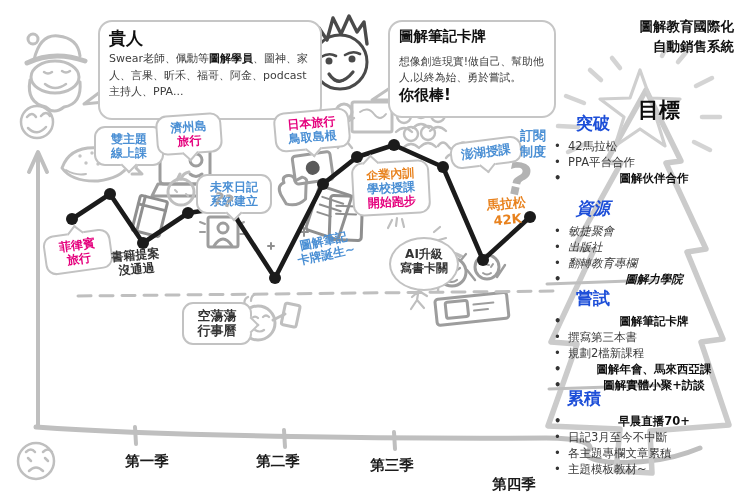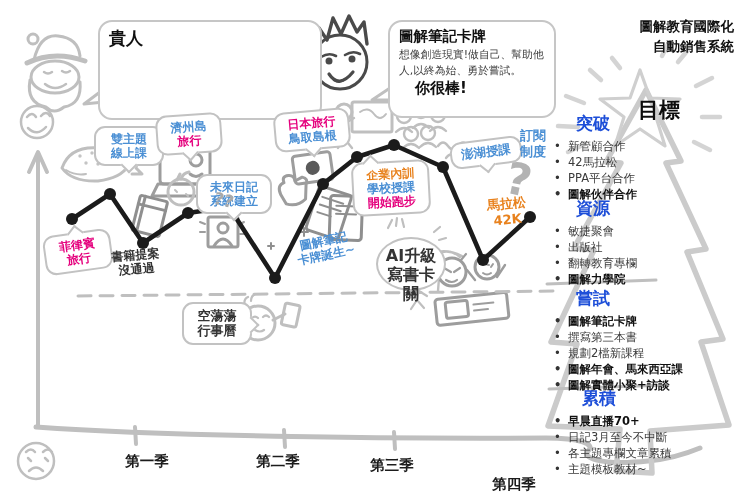--- a/index.html
+++ b/index.html
@@ -21,21 +21,21 @@
   
   .blue{color:#4a8fd4;} .pink{color:#e5007d;} .orange{color:#e8821e;}
   .ink{color:#343434;}
   .ln{display:block;}
   
   .goal-section{position:absolute;left:546px;width:194px;z-index:2;}
   .goal-heading{font-size:17px;font-weight:bold;color:#1d4ed8;margin:0 0 3px 30px;}
   .goal-section ul{list-style:none;margin:0;padding:0;}
   .goal-section li{position:relative;font-size:11.5px;line-height:16px;color:#3a3a3a;padding-left:22px;}
   .goal-section li::before{content:"•";position:absolute;left:8px;color:#333;}
-  .goal-section li.bold{font-weight:bold;color:#101010;}
+  .goal-section li.bold{font-weight:bold;color:#101010;text-align:center;}
   .quarter{position:absolute;z-index:2;font-size:14.5px;font-weight:bold;color:#1c1c1c;width:52px;text-align:center;}
   .evt-text{position:absolute;z-index:2;font-weight:bold;text-align:center;line-height:1.2;}
 </style>
 </head>
 <body>
 
 <div class="canvas">
 
   <svg class="sketch" width="740" height="498" viewBox="0 0 740 498">
     <g stroke="#bfbfbf" stroke-width="3" fill="none" stroke-linecap="round" stroke-linejoin="round">
@@ -226,46 +226,46 @@
       <path d="M321,57 q8,-5 15,-1 M345,55 q8,-5 15,-1" stroke-width="2.6"></path>
       <circle cx="329" cy="61" r="2" fill="#4a4a4a"></circle>
         <circle cx="352" cy="59" r="2" fill="#4a4a4a"></circle>
       <path d="M329,74 Q339,89 353,72" stroke-width="3.2"></path>
       <path d="M334,80 q6,4 11,-1" stroke-width="2.4"></path>
     </g>
   </svg>
 
   <div class="big-bubble" style="left:98px;top:20px;width:202px;height:86px;">
     <div style="font-size:17px;font-weight:bold;color:#101010;">貴人</div>
+    <div style="font-size:11px;line-height:1.5;color:#3d3d3d;margin-top:1px;"><span>Swear老師、佩勳等</span><span style="font-weight:bold;color:#181818;">圖解學員</span><span>、圖神、家人、言果、昕禾、福哥、阿金、podcast主持人、PPA...</span></div>
   </div>
 
   <div class="big-bubble" style="left:388px;top:20px;width:146px;height:84px;">
     <div style="font-size:14.5px;font-weight:bold;color:#101010;">圖解筆記卡牌</div>
-    <div style="font-size:10.8px;line-height:1.45;color:#3d3d3d;margin-top:1px;">想像創造現實!做自己、幫助他人,以終為始、勇於嘗試。</div>
-    <div style="font-size:15px;font-weight:bold;color:#101010;margin-top:1px;margin-left:16px;">你很棒!</div>
+    <div style="font-size:10.8px;line-height:1.45;color:#3d3d3d;margin-top:8px;">想像創造現實!做自己、幫助他人,以終為始、勇於嘗試。</div>
+    <div style="font-size:15px;font-weight:bold;color:#101010;margin-top:1px;">你很棒!</div>
   </div>
 
   <div class="abs center" style="left:552px;top:16px;width:182px;font-size:13.5px;font-weight:bold;line-height:1.5;color:#101010;">
     <span class="ln">圖解教育國際化</span>
     <span class="ln">自動銷售系統</span>
   </div>
 
   <div class="abs center" style="left:600px;top:96px;width:80px;font-size:21px;font-weight:bold;color:#0d0d0d;">目標</div>
 
   <div class="goal-section" style="top:112px;">
     <div class="goal-heading">突破</div>
     <ul>
-      <li>新管顧合作</li>
       <li>42馬拉松</li>
       <li>PPA平台合作</li>
       <li class="bold">圖解伙伴合作</li>
     </ul>
   </div>
 
-  <div class="goal-section" style="top:197px;">
+  <div class="goal-section" style="top:197px;font-style:italic;">
     <div class="goal-heading">資源</div>
     <ul>
       <li>敏捷聚會</li>
       <li>出版社</li>
       <li>翻轉教育專欄</li>
       <li class="bold">圖解力學院</li>
     </ul>
   </div>
 
   <div class="goal-section" style="top:287px;">
@@ -273,21 +273,21 @@
     <ul>
       <li class="bold">圖解筆記卡牌</li>
       <li>撰寫第三本書</li>
       <li>規劃2檔新課程</li>
       <li class="bold">圖解年會、馬來西亞課</li>
       <li class="bold">圖解實體小聚+訪談</li>
     </ul>
   </div>
 
   <div class="goal-section" style="top:387px;">
-    <div class="goal-heading" style="margin-left:36px;">累積</div>
+    <div class="goal-heading" style="margin-left:21px;">累積</div>
     <ul>
       <li class="bold">早晨直播70+</li>
       <li>日記3月至今不中斷</li>
       <li>各主題專欄文章累積</li>
       <li>主題模板教材~</li>
     </ul>
   </div>
 
   <div class="bubble tail-b blue" style="left:94px;top:126px;width:56px;font-size:12px;">
     <span class="ln">雙主題</span>
@@ -328,21 +328,21 @@
     <span class="ln orange">企業內訓</span>
     <span class="ln blue">學校授課</span>
     <span class="ln pink">開始跑步</span>
   </div>
 
   <div class="evt-text blue" style="left:288px;top:234px;width:74px;font-size:12px;transform:rotate(-12deg);">
     <span class="ln">圖解筆記</span>
     <span class="ln">卡牌誕生~</span>
   </div>
 
-  <div class="bubble no-tail ink" style="left:376px;top:237px;width:56px;height:38px;border-radius:50%;font-size:16px;padding-top:8px;">
+  <div class="bubble no-tail ink" style="left:389px;top:237px;width:56px;height:38px;border-radius:50%;font-size:12px;padding-top:8px;">
     <span class="ln">AI升級</span>
     <span class="ln">寫書卡關</span>
   </div>
 
   <div class="bubble tail-b blue" style="left:450px;top:139px;width:58px;font-size:12.5px;transform:rotate(-7deg);">
     <span class="ln">澎湖授課</span>
   </div>
 
   <div class="evt-text blue" style="left:512px;top:128px;width:42px;font-size:13px;">
     <span class="ln">訂閱</span>

